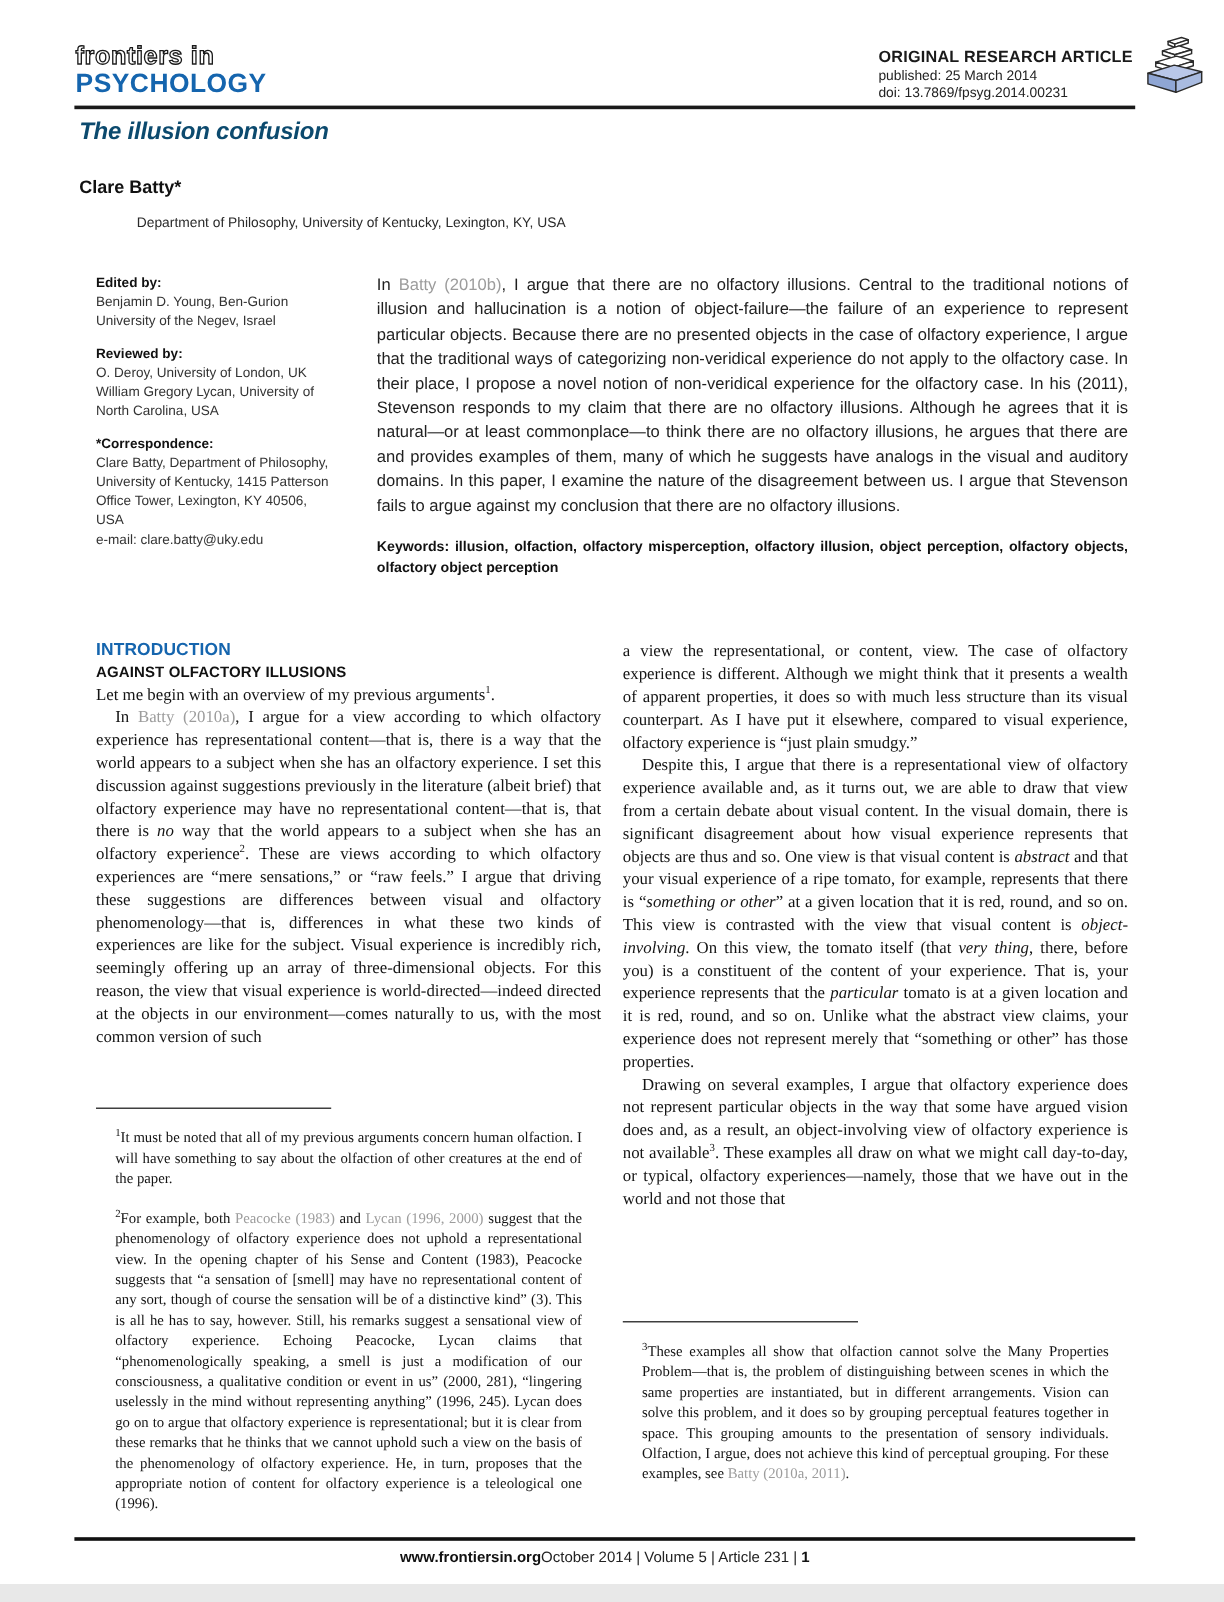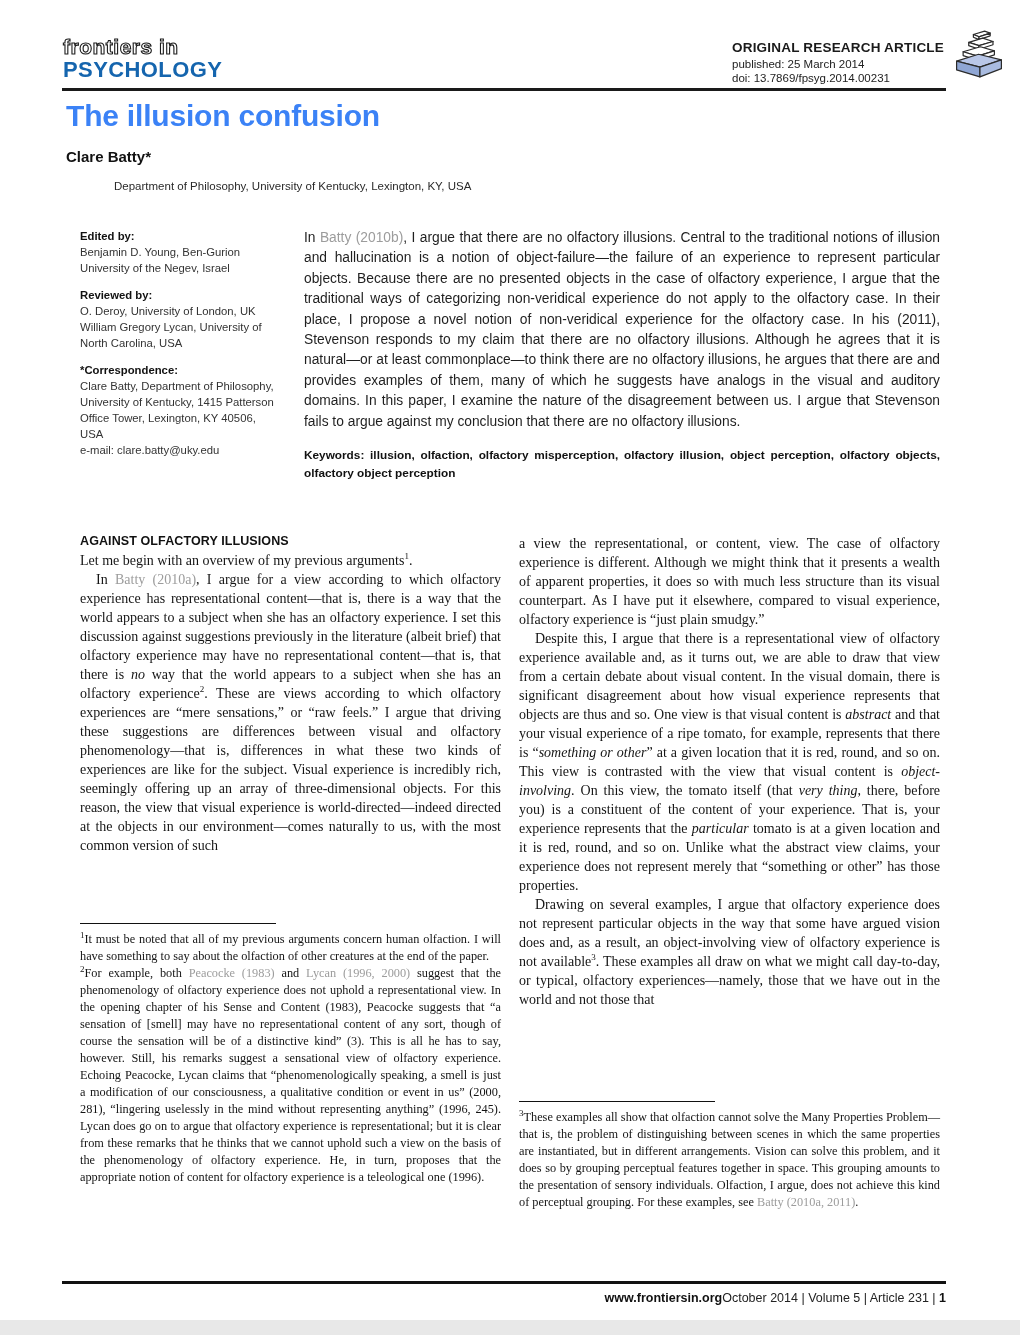--- a/index.html
+++ b/index.html
@@ -16,53 +16,53 @@
     color:#ffffff; -webkit-text-stroke:1.1px #1a1a1a;
     text-shadow:0 0 0 #1a1a1a;
   }
   .logo-bottom { font-size:22px; font-weight:bold; letter-spacing:0.4px; color:#1565AE; margin-top:2px; }
   .header-right { position:absolute; right:76px; top:40px; text-align:left; line-height:1.25; }
   .article-type { font-size:13.5px; font-weight:bold; letter-spacing:0.2px; }
   .pub-line, .doi-line { font-size:11.5px; color:#222; }
   .books-icon { position:absolute; right:13px; top:28px; }
   .header-rule { position:absolute; left:62px; top:88px; width:884px; height:2.5px; background:#1a1a1a; }
 
-  .article-title { position:absolute; left:66px; top:99px; font-size:30px; font-weight:bold; letter-spacing:-0.2px; color:#3b82f6; }
+  .article-title { position:absolute; left:66px; top:99px; font-size:20px; font-weight:bold; letter-spacing:-0.2px; color:#0c4a6e;font-style:italic; }
   .author { position:absolute; left:66px; top:148px; font-size:15px; font-weight:bold; color:#111; }
   .affiliation { position:absolute; left:66px; top:180px; font-size:11.5px; color:#2a2a2a;margin-left:48px; }
 
   
-  .meta-row { position:absolute; left:80px; top:228px; width:860px; display:flex; gap:24px; }
+  .meta-row { position:absolute; left:80px; top:228px; width:860px; display:flex; gap:34px; }
   .side-col { width:200px; flex:0 0 200px; font-size:11.3px; line-height:1.42; color:#333; }
   .side-group { margin-bottom:11px; }
   .side-label { font-weight:bold; color:#111; }
   .abstract-col { flex:1; }
   .abstract-text { font-size:13.8px; line-height:1.48; text-align:justify; color:#1f1f1f; }
   .keywords { margin-top:14px; font-size:11.8px; font-weight:bold; line-height:1.55; text-align:justify; color:#111; }
 
   
   .columns { position:absolute; left:80px; top:534px; width:860px; height:749px; display:flex; gap:18px; }
   .col { position:relative; width:421px; flex:0 0 421px; }
   .body-text, .footnote { font-family:"Liberation Serif", serif; color:#141414; }
   .section-heading { font-size:14.5px; font-weight:bold; color:#1565AE; letter-spacing:0.1px; margin:0 0 3px 0; }
   .subsection-heading { font-size:12.5px; font-weight:bold; color:#111; letter-spacing:0.1px; margin:0 0 3px 0; }
   .body-text { font-size:14px; line-height:19px; text-align:justify; margin:0; }
   .indent { text-indent:16px; }
   .fn-block { position:absolute; left:0; right:0; }
   .fn-block-left { top:389px; }
   .fn-block-right { top:567px; }
   .fn-rule { width:196px; height:1.4px; background:#111; margin-bottom:7px; }
-  .footnote { font-size:12.3px; line-height:17px; text-align:justify; margin:0; }
+  .footnote { font-size:12.3px; line-height:17px; text-align:justify; margin:16px; }
   sup { font-size:9px; line-height:0; vertical-align:super; }
   .cite { color:#9C9C9C; }
   .i { font-style:italic; }
 
   
   .footer-rule { position:absolute; left:62px; top:1281px; width:884px; height:3px; background:#111; }
-  .footer { position:absolute; left:62px; top:1291px; width:884px; display:flex; justify-content:flex-end; font-size:12.5px; color:#222; }
+  .footer { position:absolute; left:62px; top:1291px; width:884px; display:flex; justify-content:center; font-size:12.5px; color:#222; }
   .footer-site { font-weight:bold; color:#111; }
   .footer-page { font-weight:bold; color:#111; }
 </style>
 </head>
 <body>
 
 <div class="page">
 
   <div class="logo-block">
     <div class="logo-top">frontiers in</div>
@@ -120,20 +120,21 @@
 
     <div class="abstract-col">
       <div class="abstract-text"><span>In </span><span class="cite">Batty (2010b)</span><span>, I argue that there are no olfactory illusions. Central to the traditional notions of illusion and hallucination is a notion of object-failure—the failure of an experience to represent particular objects. Because there are no presented objects in the case of olfactory experience, I argue that the traditional ways of categorizing non-veridical experience do not apply to the olfactory case. In their place, I propose a novel notion of non-veridical experience for the olfactory case. In his (2011), Stevenson responds to my claim that there are no olfactory illusions. Although he agrees that it is natural—or at least commonplace—to think there are no olfactory illusions, he argues that there are and provides examples of them, many of which he suggests have analogs in the visual and auditory domains. In this paper, I examine the nature of the disagreement between us. I argue that Stevenson fails to argue against my conclusion that there are no olfactory illusions.</span></div>
       <div class="keywords">Keywords: illusion, olfaction, olfactory misperception, olfactory illusion, object perception, olfactory objects, olfactory object perception</div>
     </div>
   </div>
 
   <div class="columns">
 
     <div class="col">
+      <h2 class="section-heading">INTRODUCTION</h2>
       <h3 class="subsection-heading">AGAINST OLFACTORY ILLUSIONS</h3>
       <p class="body-text"><span>Let me begin with an overview of my previous arguments</span><sup>1</sup><span>.</span></p>
       <p class="body-text indent"><span>In </span><span class="cite">Batty (2010a)</span><span>, I argue for a view according to which olfactory experience has representational content—that is, there is a way that the world appears to a subject when she has an olfactory experience. I set this discussion against suggestions previously in the literature (albeit brief) that olfactory experience may have no representational content—that is, that there is </span><span class="i">no</span><span> way that the world appears to a subject when she has an olfactory experience</span><sup>2</sup><span>. These are views according to which olfactory experiences are “mere sensations,” or “raw feels.” I argue that driving these suggestions are differences between visual and olfactory phenomenology—that is, differences in what these two kinds of experiences are like for the subject. Visual experience is incredibly rich, seemingly offering up an array of three-dimensional objects. For this reason, the view that visual experience is world-directed—indeed directed at the objects in our environment—comes naturally to us, with the most common version of such</span></p>
 
       <div class="fn-block fn-block-left">
         <div class="fn-rule"></div>
         <p class="footnote"><sup>1</sup><span>It must be noted that all of my previous arguments concern human olfaction. I will have something to say about the olfaction of other creatures at the end of the paper.</span></p>
         <p class="footnote"><sup>2</sup><span>For example, both </span><span class="cite">Peacocke (1983)</span><span> and </span><span class="cite">Lycan (1996, 2000)</span><span> suggest that the phenomenology of olfactory experience does not uphold a representational view. In the opening chapter of his Sense and Content (1983), Peacocke suggests that “a sensation of [smell] may have no representational content of any sort, though of course the sensation will be of a distinctive kind” (3). This is all he has to say, however. Still, his remarks suggest a sensational view of olfactory experience. Echoing Peacocke, Lycan claims that “phenomenologically speaking, a smell is just a modification of our consciousness, a qualitative condition or event in us” (2000, 281), “lingering uselessly in the mind without representing anything” (1996, 245). Lycan does go on to argue that olfactory experience is representational; but it is clear from these remarks that he thinks that we cannot uphold such a view on the basis of the phenomenology of olfactory experience. He, in turn, proposes that the appropriate notion of content for olfactory experience is a teleological one (1996).</span></p>
       </div>
     </div>

